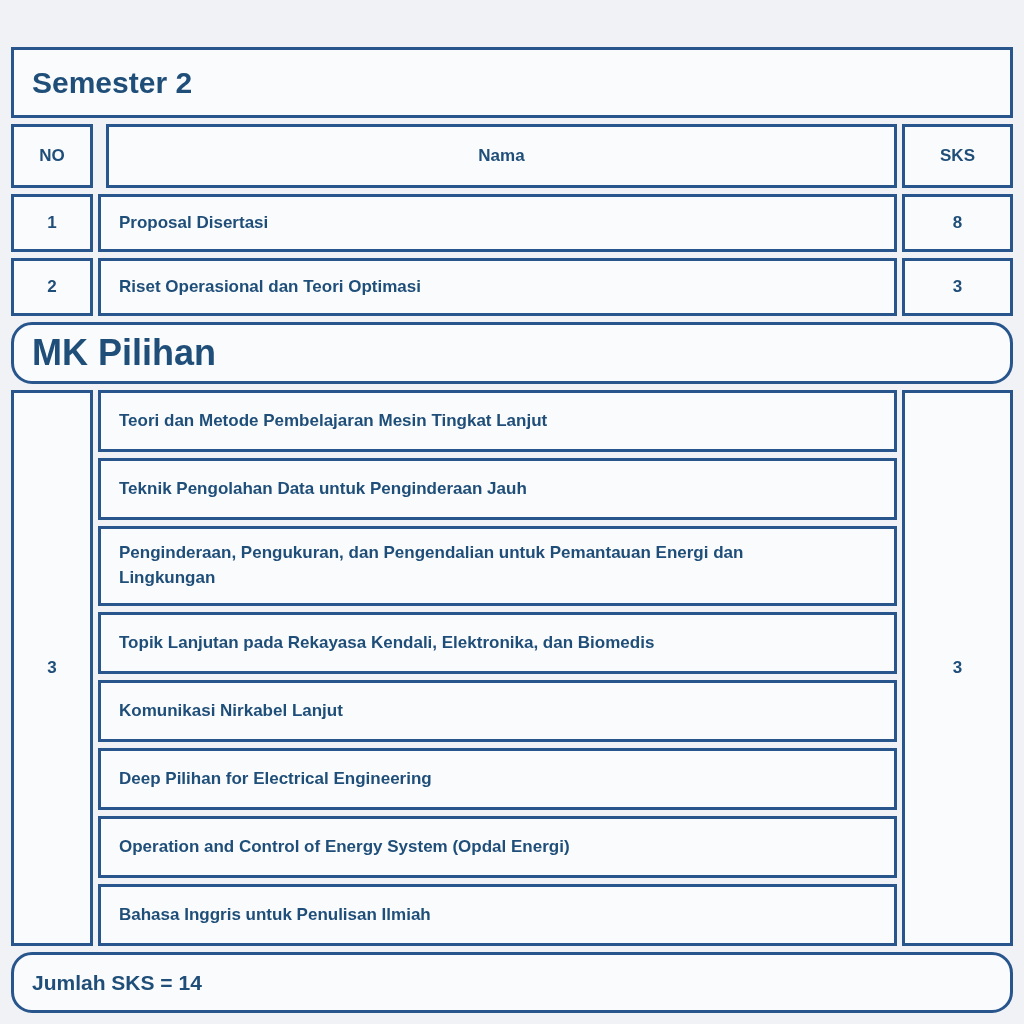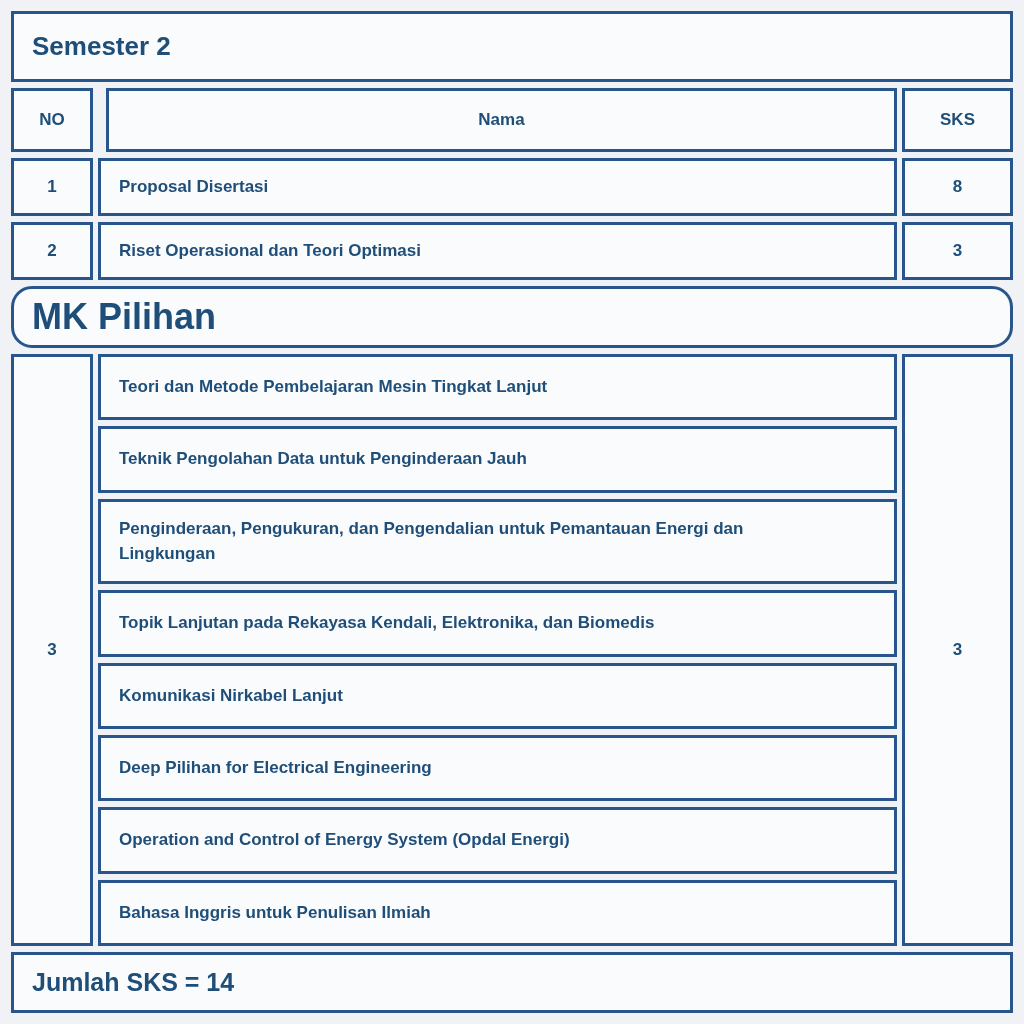--- a/index.html
+++ b/index.html
@@ -25,22 +25,23 @@
     background: #fafbfd;
     border: 3px solid #27558c;
     box-sizing: border-box;
     display: flex;
     align-items: center;
   }
   .title-row {
     height: 71px;
     flex: none;
     padding: 0 18px;
-    font-size: 26px;
+    font-size: 30px;
     font-weight: 700;
+    margin-top: 36px;
   }
   .grid-row {
     display: flex;
     gap: 5px;
     flex: none;
   }
   .col-no   { width: 82px;  flex: none; justify-content: center; }
   .col-nama { flex: 1; }
   .col-sks  { width: 111px; flex: none; justify-content: center; }
   .header-row  { height: 64px; }
@@ -76,22 +77,23 @@
   }
   .elective-item {
     flex: 1;
     padding: 0 80px 0 18px;
   }
   .elective-item.two-line { flex: 1.32; }
   .footer-row {
     height: 61px;
     flex: none;
     padding: 0 18px;
-    font-size: 25px;
+    font-size: 21px;
     font-weight: 700;
+    border-radius: 21px;
   }
 </style>
 </head>
 <body>
 
 <div class="page">
 
   <div class="box title-row">
     <span>Semester 2</span>
   </div>

